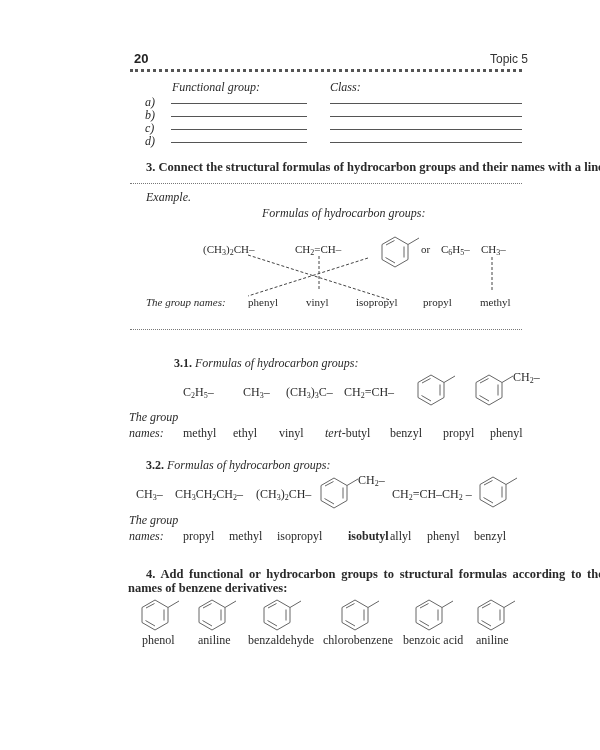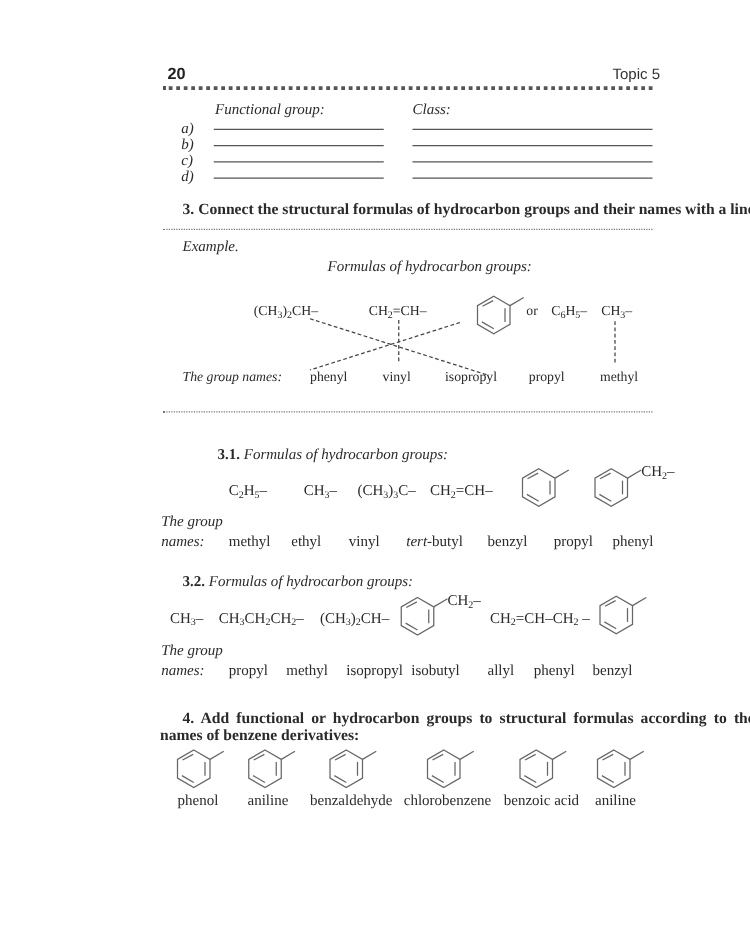--- a/index.html
+++ b/index.html
@@ -122,21 +122,21 @@
 <div class="abs f12" style="left:392px;top:487px;">CH<sub>2</sub>=CH–CH<sub>2</sub> –</div>
 <svg style="left:480px;top:477px;" width="40" height="32">
     <use href="#benz"></use>
   </svg>
 
 <div class="abs ital f12" style="left:129px;top:513px;">The group</div>
 <div class="abs ital f12" style="left:129px;top:529px;">names:</div>
 <div class="abs name" style="left:183px;top:529px;">propyl</div>
 <div class="abs name" style="left:229px;top:529px;">methyl</div>
 <div class="abs name" style="left:277px;top:529px;">isopropyl</div>
-<div class="abs name" style="left:329px;top:529px;">isobutyl</div>
+<div class="abs name" style="left:348px;top:529px;font-weight:bold;">isobutyl</div>
 <div class="abs name" style="left:390px;top:529px;">allyl</div>
 <div class="abs name" style="left:427px;top:529px;">phenyl</div>
 <div class="abs name" style="left:474px;top:529px;">benzyl</div>
 
 <div class="abs bold" style="left:146px;top:567px;word-spacing:2.6px;">4. Add functional or hydrocarbon groups to structural formulas according to the</div>
 <div class="abs bold" style="left:128px;top:581px;">names of benzene derivatives:</div>
 
 <svg style="left:142px;top:600px;" width="40" height="32">
     <use href="#benz"></use>
   </svg>

